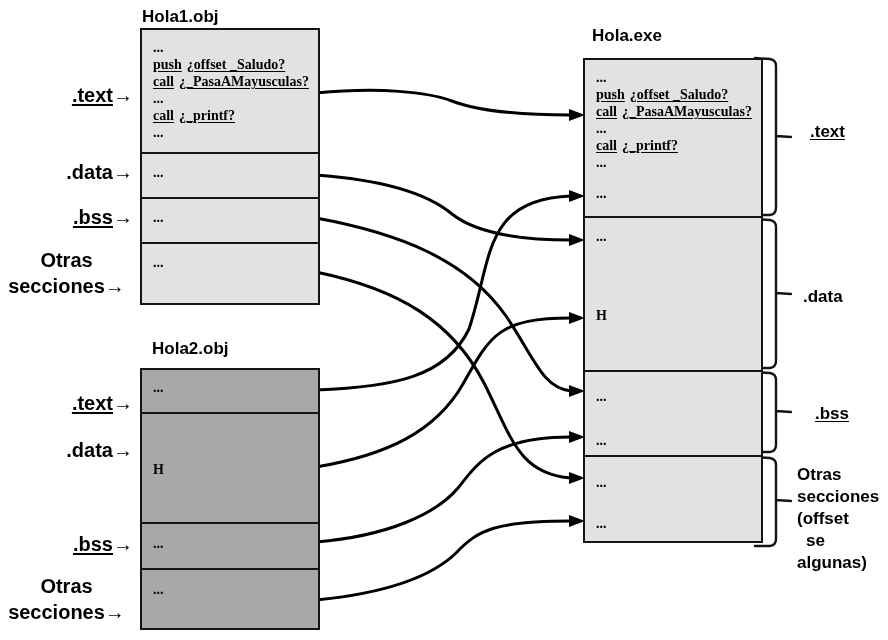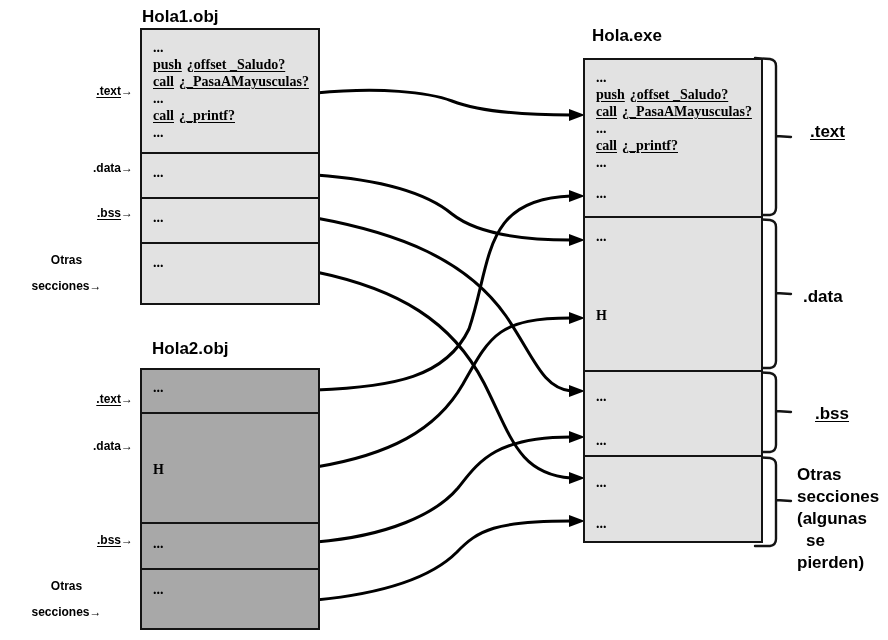--- a/index.html
+++ b/index.html
@@ -10,21 +10,21 @@
   .box.dark{background:#a8a8a8;}
   .sect{box-sizing:border-box;overflow:hidden;}
   .sect + .sect{border-top:2px solid #141414;}
   .code{font-family:"Liberation Serif","DejaVu Serif",serif;font-weight:bold;font-size:14px;
         line-height:17px;padding-left:11px;white-space:pre;}
   .lh19{line-height:19px;}
   .sq{text-decoration-line:underline;text-decoration-style:wavy;text-decoration-color:#ff1a1a;
       text-decoration-thickness:1px;text-underline-offset:2px;text-decoration:underline;}
   .tok{margin-left:5px;text-align:right;}
   .tok.wide{}
-  .llabel{position:absolute;left:0;width:133px;text-align:right;font-weight:bold;font-size:12px;}
+  .llabel{position:absolute;left:0;width:133px;text-align:right;font-weight:bold;font-size:20px;}
   .llabel.center{text-align:center;line-height:26px;}
   .rlabel{position:absolute;font-weight:bold;font-size:17px;}
   .rblock{line-height:22px;}
   .indent{padding-left:9px;}
   svg#overlay{position:absolute;left:0;top:0;width:888px;height:640px;}
   svg .conn{fill:none;stroke:#000;stroke-width:3;}
   svg .brk{fill:none;stroke:#141414;stroke-width:2.4;stroke-linecap:round;}
   svg .ah{fill:#000;stroke:none;}
 </style>
 </head>
@@ -147,18 +147,18 @@
     <div>Otras</div>
     <div><span>secciones</span><span>→</span></div>
   </div>
 
   <div class="rlabel" style="left:810px;top:122px;"><span class="sq">.text</span></div>
   <div class="rlabel" style="left:803px;top:287px;"><span>.data</span></div>
   <div class="rlabel" style="left:815px;top:404px;"><span class="sq">.bss</span></div>
   <div class="rlabel rblock" style="left:797px;top:464px;">
     <div>Otras</div>
     <div>secciones</div>
-    <div>(algunas</div>
+    <div>(offset</div>
     <div class="indent">se</div>
-    <div>pierden)</div>
+    <div>algunas)</div>
   </div>
 
 </div>
 
 </body></html>

